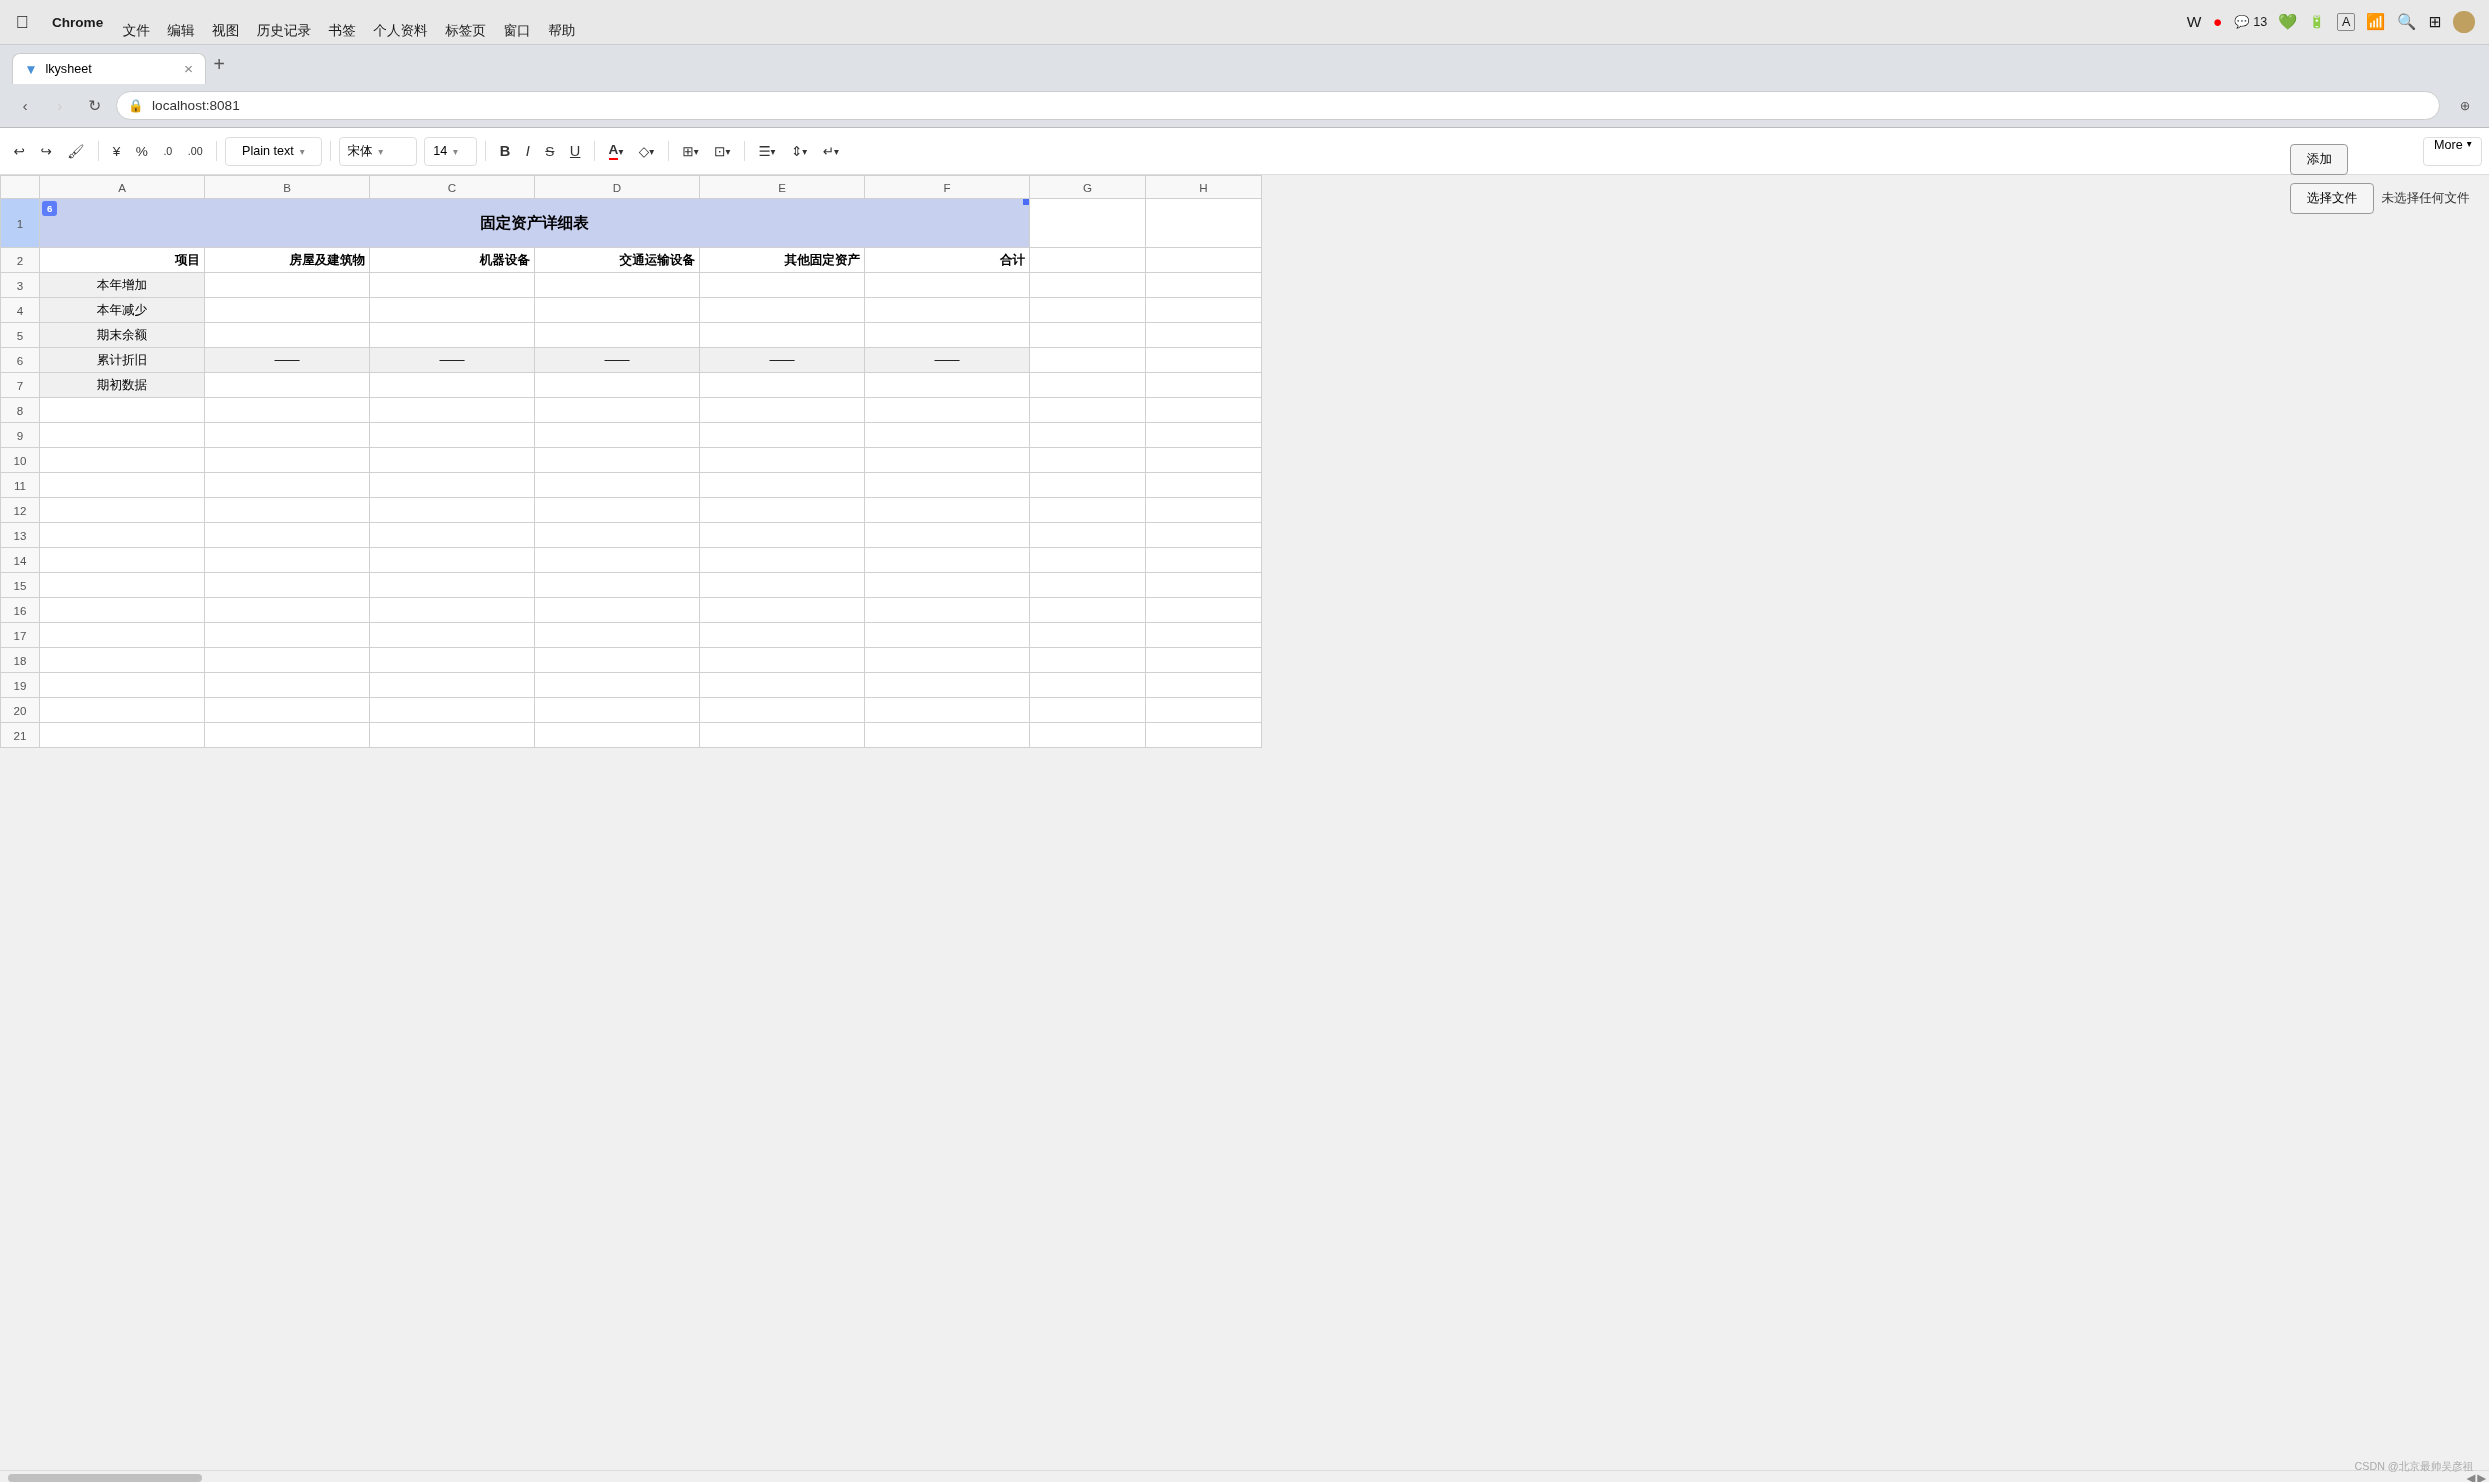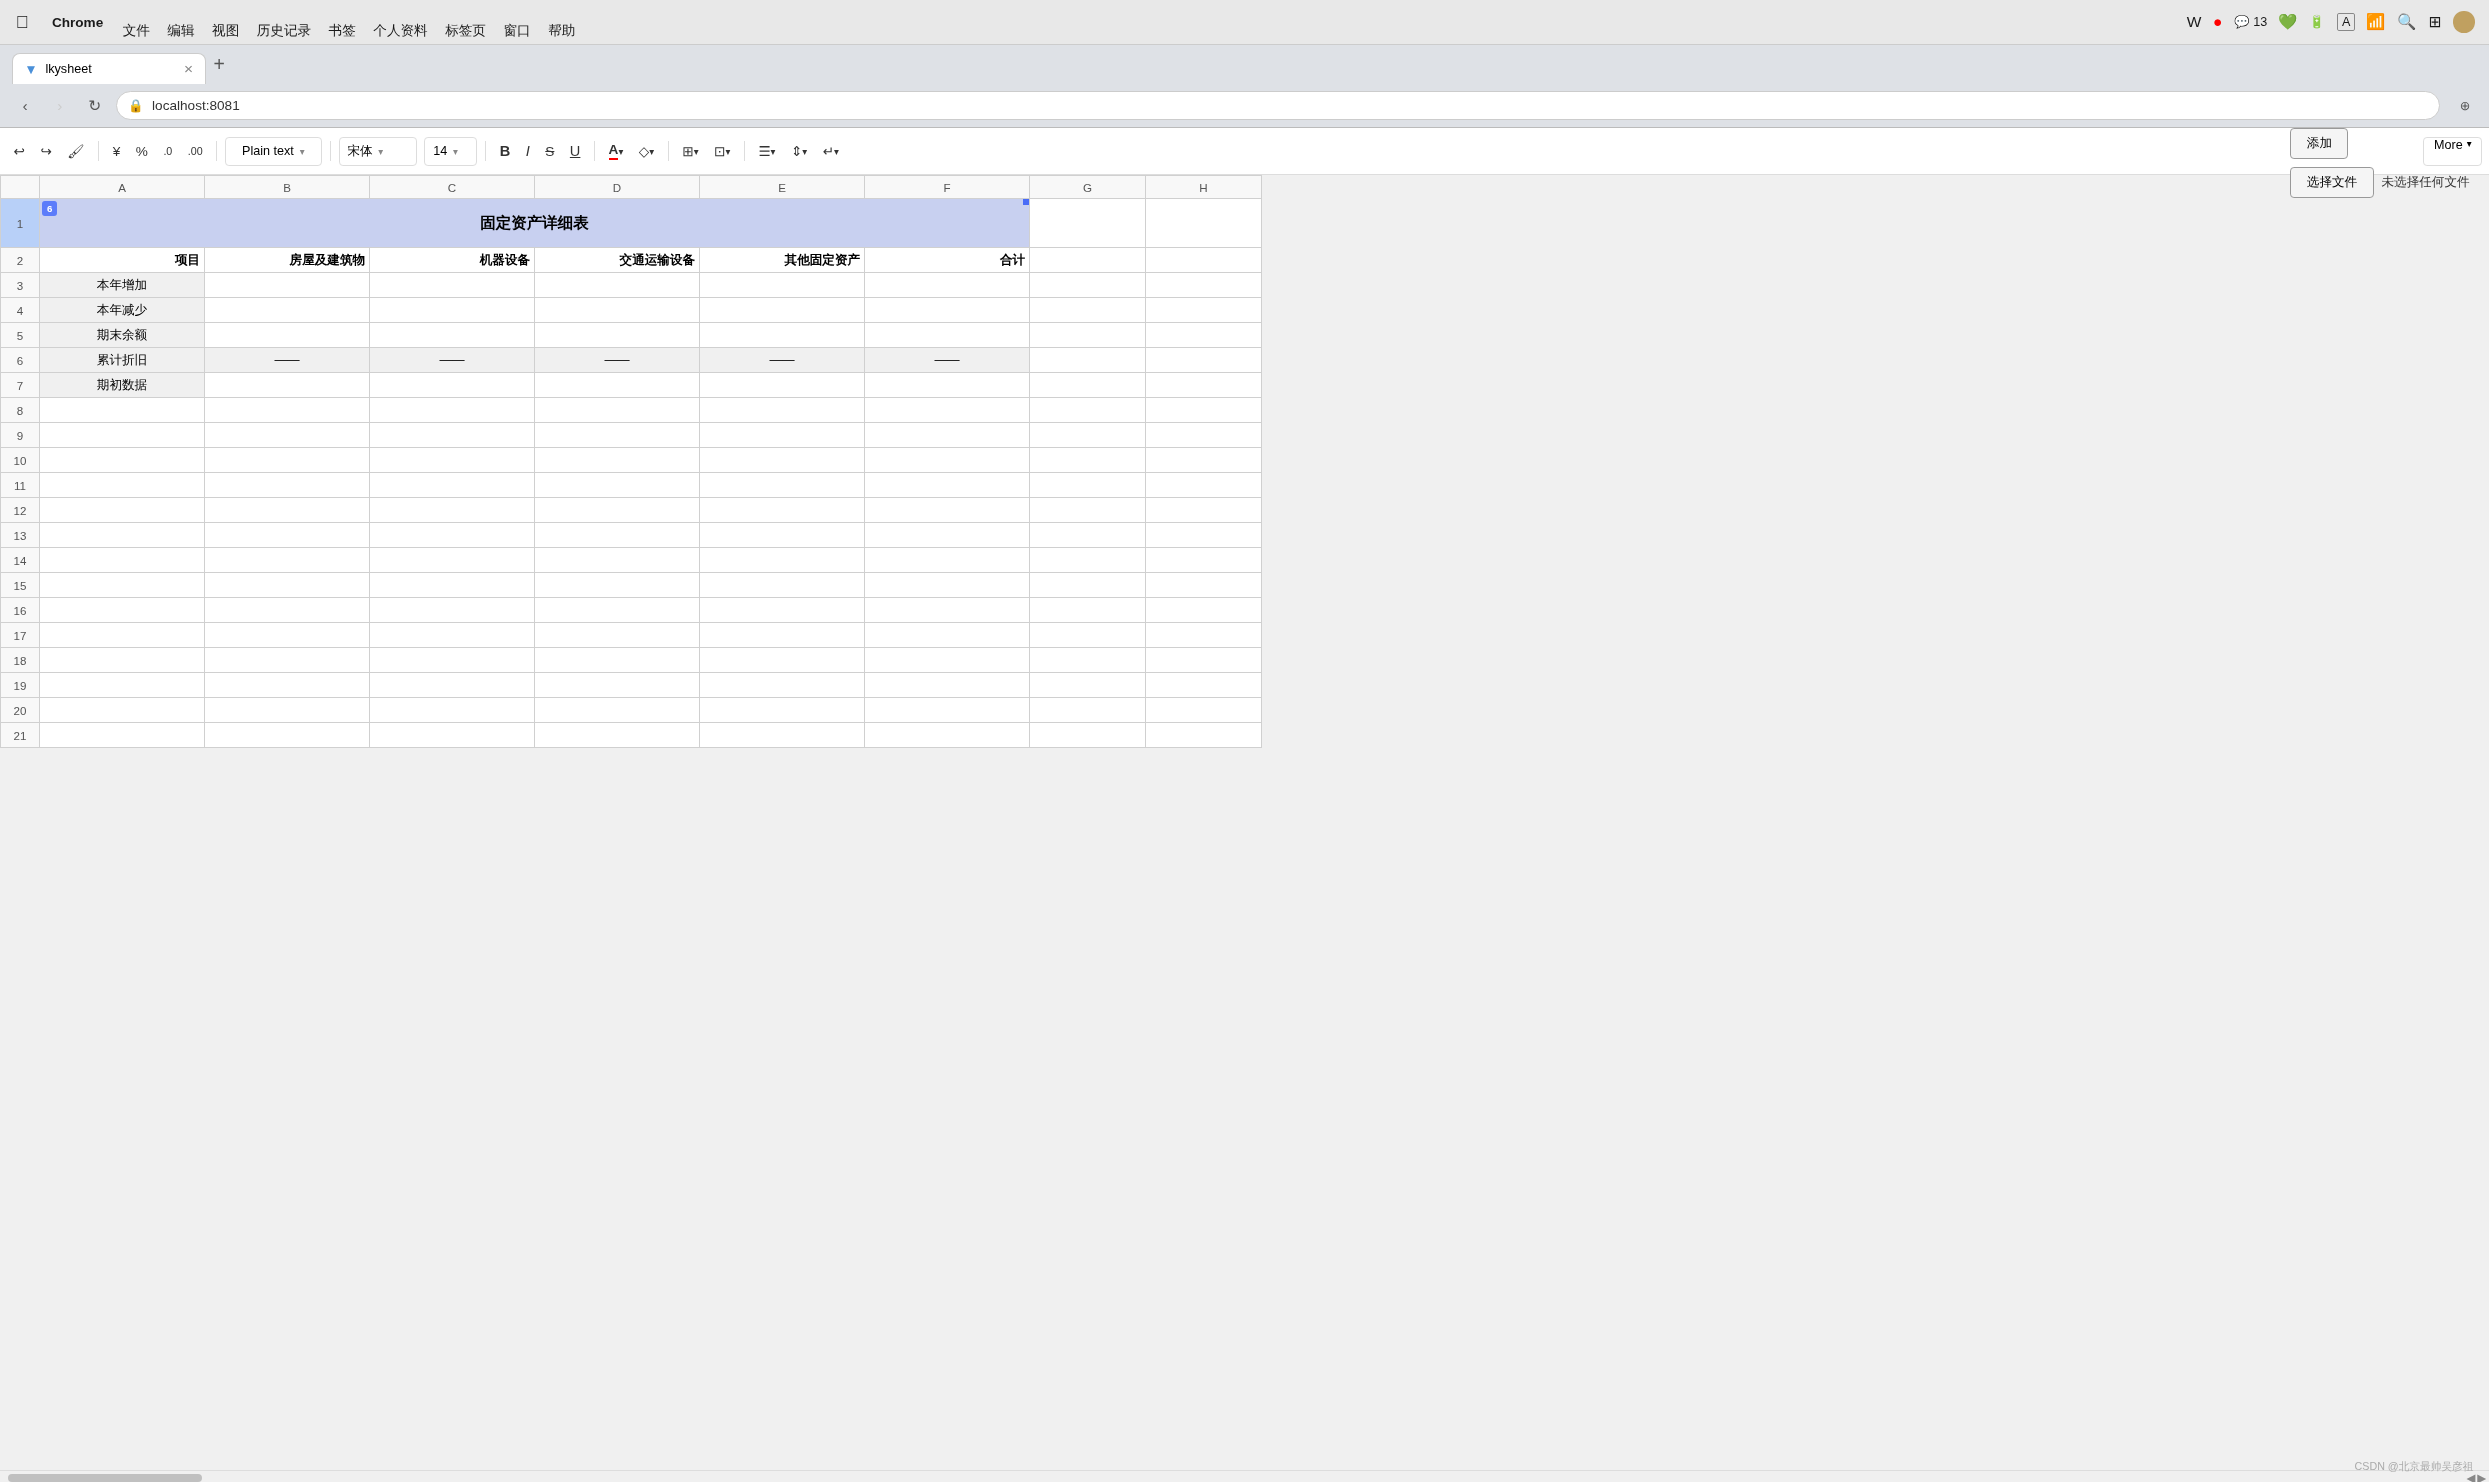--- a/index.html
+++ b/index.html
@@ -130,21 +130,21 @@
       padding: 0 9.7px;
       font-size: 12.6px;
       cursor: pointer;
       display: flex; align-items: flex-start; gap: 3.9px;
     }
 
     
     .right-panel {
       position: fixed;
       right: 19.4px;
-      top: 128px;
+      top: 144px;
       display: flex;
       flex-direction: column;
       gap: 7.8px;
       align-items: flex-start;
     }
     .panel-btn {
       height: 31px;
       padding: 0 15.5px;
       border: 1px solid #999;
       background: #f5f5f5;

